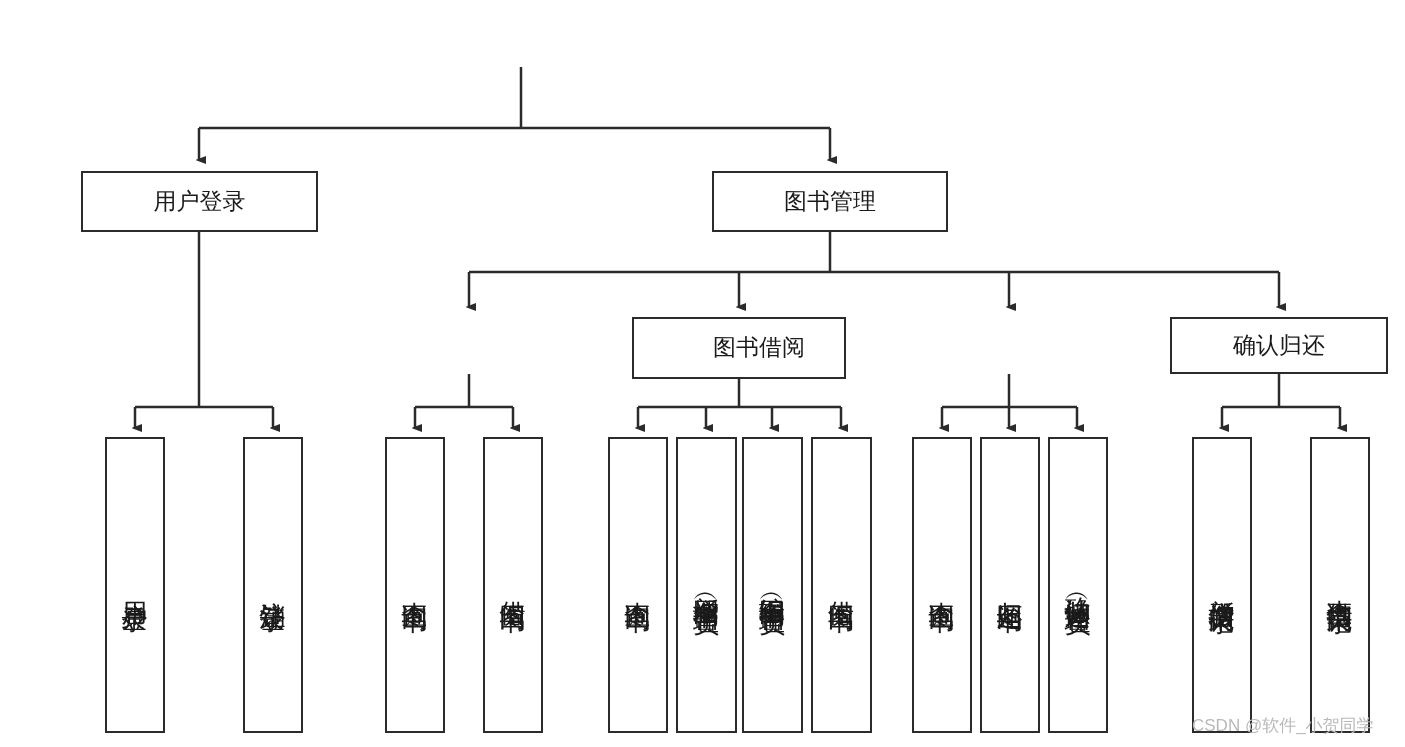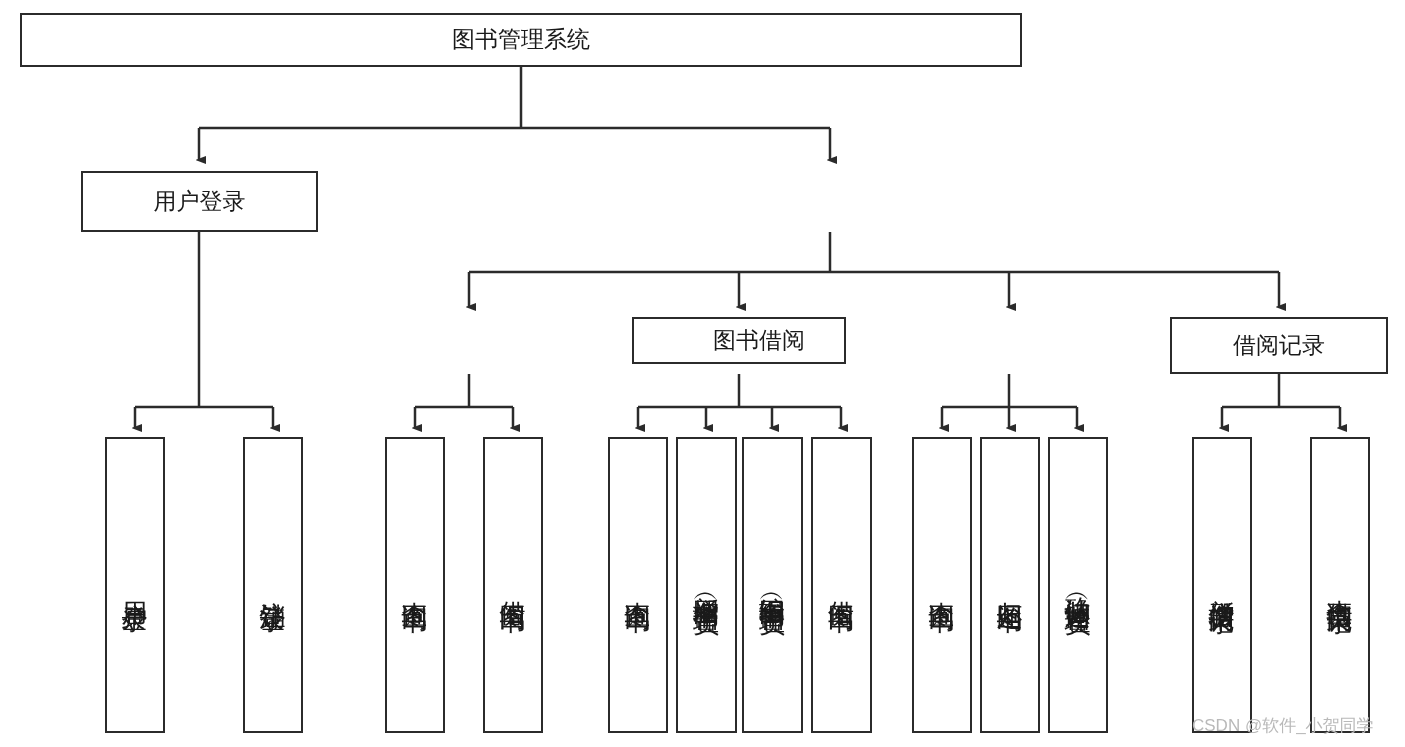--- a/index.html
+++ b/index.html
@@ -117,33 +117,33 @@
       <path d="M1009,407 L1009,428" marker-end="url(#arrow)"></path>
       <path d="M1077,407 L1077,428" marker-end="url(#arrow)"></path>
 
       <path d="M1279,374 L1279,407"></path>
       <path d="M1222,407 L1340,407"></path>
       <path d="M1222,407 L1222,428" marker-end="url(#arrow)"></path>
       <path d="M1340,407 L1340,428" marker-end="url(#arrow)"></path>
     </g>
   </svg>
 
-  <div class="node horiz" style="left:20px; top:13px; width:1002px; height:54px;">
-    <span class="node-label">图书管理系统</span>
-  </div>
 
   <div class="node horiz" style="left:81px; top:171px; width:237px; height:61px;">
     <span class="node-label">用户登录</span>
   </div>
+  <div class="node horiz" style="left:712px; top:171px; width:236px; height:61px;">
+    <span class="node-label">图书管理</span>
+  </div>
 
-  <div class="node horiz" style="left:632px; top:317px; width:214px; height:47px;padding-left:40px;">
+  <div class="node horiz" style="left:632px; top:317px; width:214px; height:62px;padding-left:40px;">
     <span class="node-label">图书借阅</span>
   </div>
   <div class="node horiz" style="left:1170px; top:317px; width:218px; height:57px;">
-    <span class="node-label">借阅记录</span>
+    <span class="node-label">确认归还</span>
   </div>
 
   <div class="node vert mid" style="left:105px; top:437px; width:60px; height:296px;">
     <span class="node-label" style="margin-top: 134px;">用户登录</span>
   </div>
   <div class="node vert mid" style="left:243px; top:437px; width:60px; height:296px;">
     <span class="node-label" style="margin-top: 134px;">注销登录</span>
   </div>
 
   <div class="node vert mid" style="left:385px; top:437px; width:60px; height:296px;">

